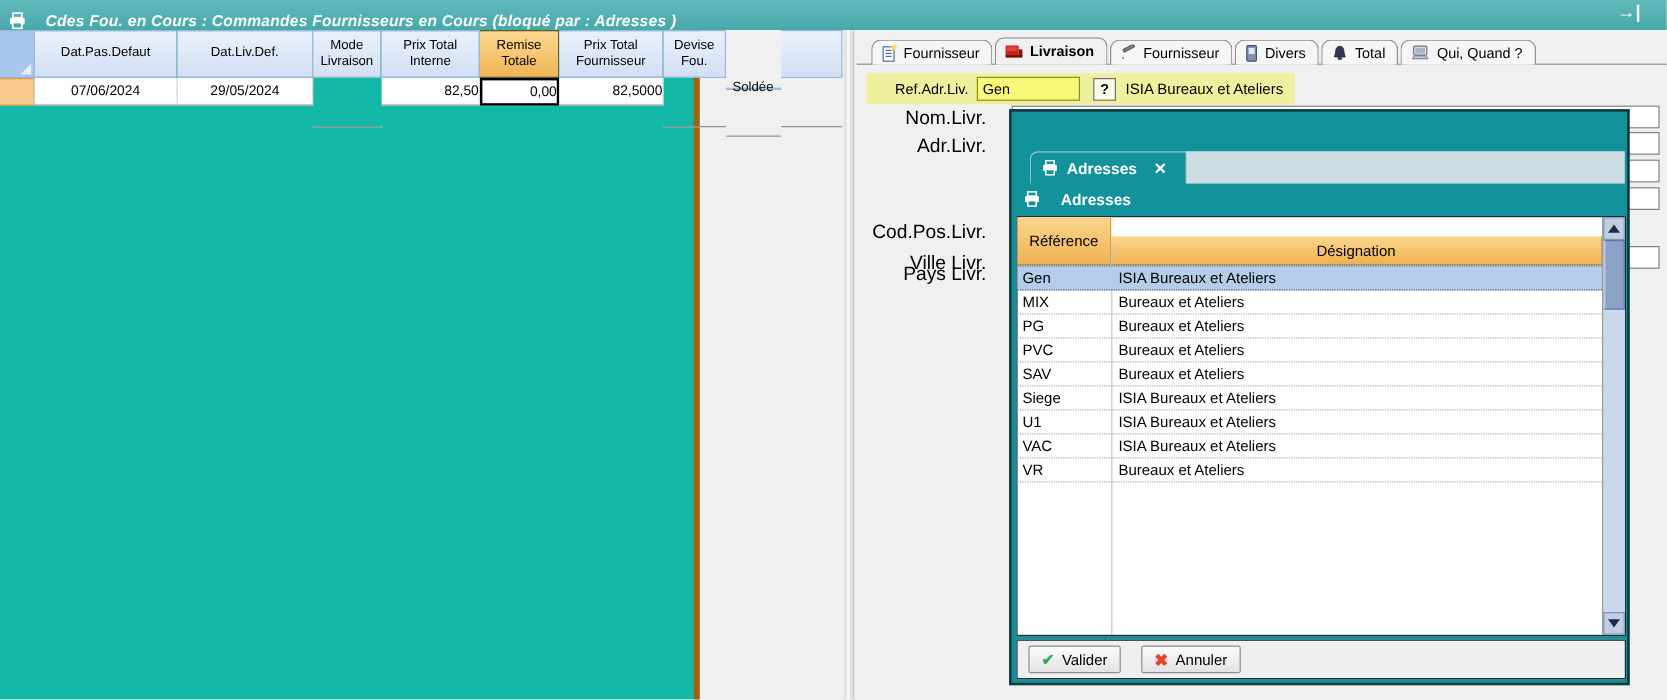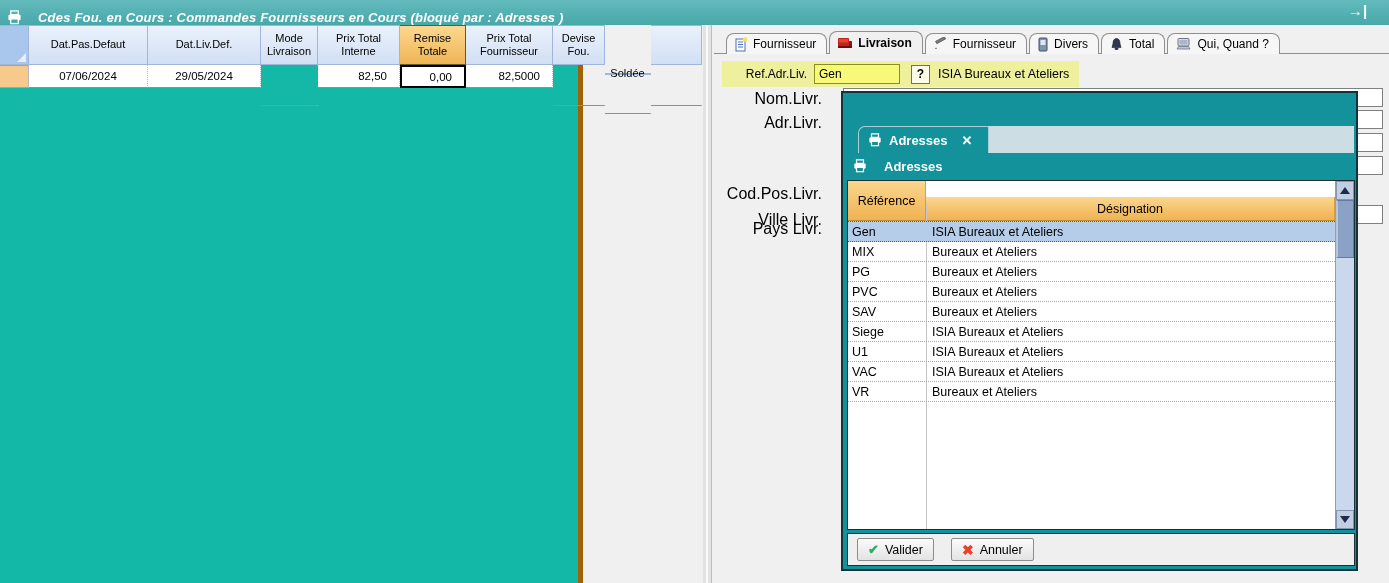--- a/index.html
+++ b/index.html
@@ -21,21 +21,21 @@
     background:linear-gradient(#eaf1fc,#d2dff3); font-size:11px; color:#000; text-align:center;
     display:flex; align-items:center; justify-content:center; white-space:pre-line; line-height:1.2; cursor:pointer; }
   .gh.corner { background:#a9c6ec; position:relative; cursor:pointer; }
   .gh.corner .tri { position:absolute; right:2px; bottom:2px; width:0; height:0;
     border-left:9px solid transparent; border-bottom:9px solid #e8eef8; }
   .gh.hl { background:linear-gradient(#fcd88f,#f0b456); border-color:#6b5a20; }
   .grid-row { position:absolute; left:0; top:40px; height:23px; display:flex; cursor:pointer; }
   .gc { border-right:1px dotted #b9b9b9; border-bottom:1px solid #8f8f8f; background:#fff; font-size:11.5px;
     display:flex; align-items:center; overflow:hidden; white-space:nowrap; }
   .gc.center { justify-content:center; }
-  .gc.right { justify-content:flex-end; padding-right:12px;text-align:center; }
+  .gc.right { justify-content:flex-end; padding-right:0;text-align:center; }
   .gc.left { justify-content:flex-start; padding-left:4px;margin-top:40px; }
   .gc.rowsel { background:#f8c98c; border-top:1px solid #d99a4e; border-bottom:1px solid #d99a4e; border-right:1px solid #b9b9b9; }
   .gc.selected-cell { border:2px solid #000; }
   .checkbox { width:13px; height:13px; background:#fff; border:1px solid #4f4f4f; display:inline-block; cursor:pointer; }
 
   
   .c0{width:29px;} .c1{width:119px;} .c2{width:113px;} .c3{width:57px;} .c4{width:82px;}
   .c5{width:66px;} .c6{width:87px;} .c7{width:52px;} .c8{width:46px;margin-top:48px;} .c9{width:51px;}
 
   

